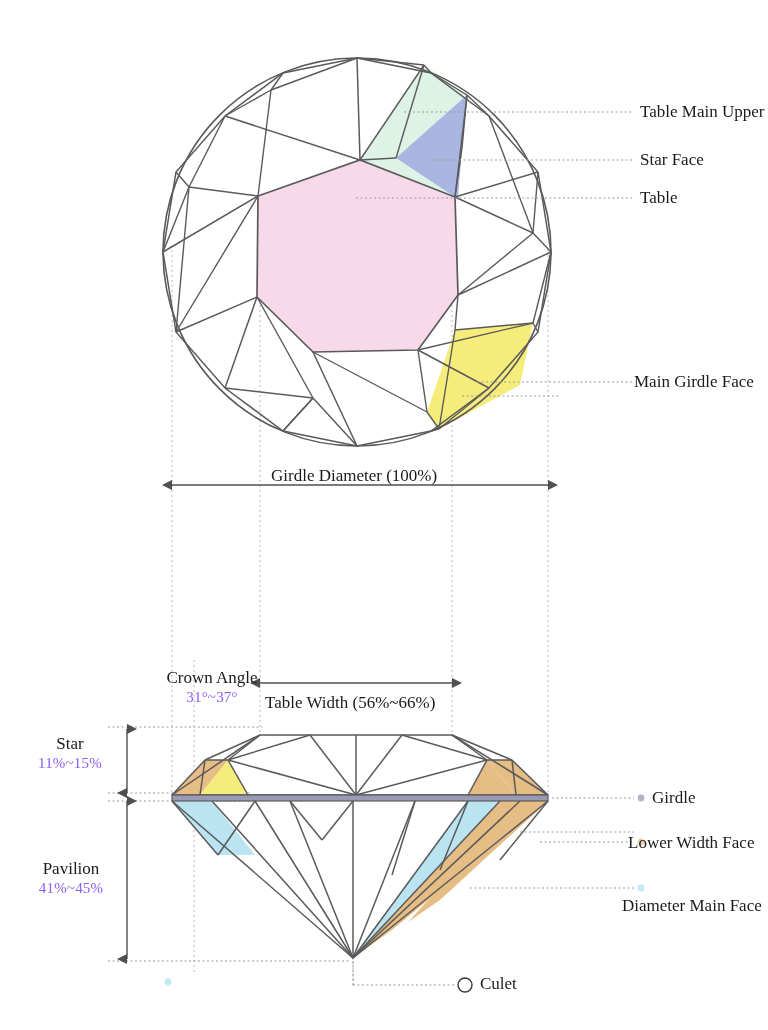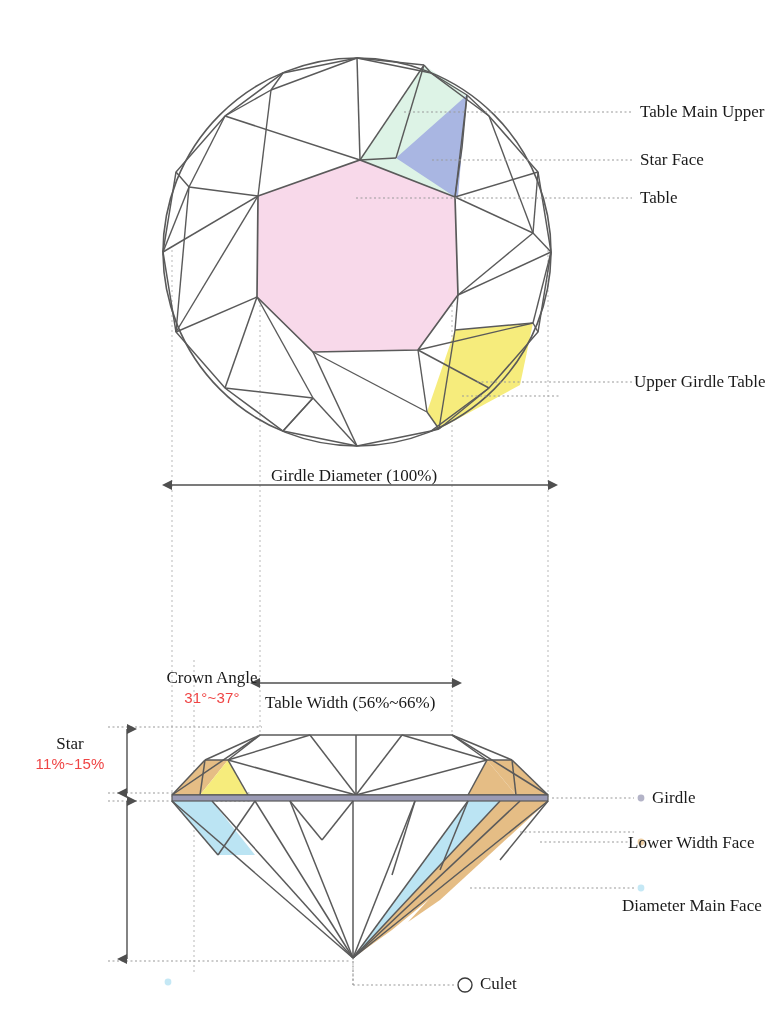--- a/index.html
+++ b/index.html
@@ -14,23 +14,23 @@
 
   .lbl{
     position:absolute;
     font-family:"Liberation Serif", serif;
     font-size:17px;
     color:#1a1a1a;
     white-space:nowrap;
     line-height:1.1;
   }
   .num{
-    font-family:Liberation Sans, sans-serif;
+    font-family:Liberation Serif, serif;
     font-size:15px;
-    color:#ef4444;
+    color:#8b5cf6;
     letter-spacing:0.2px;
     white-space:nowrap;
   }
   .grp{position:absolute;text-align:center;}
   .grp .lbl{position:static;display:block;text-align:center;}
   .grp .num{display:block;text-align:center;margin-top:1px;}
 </style>
 </head>
 <body>
 
@@ -270,21 +270,21 @@
 
   <div class="lbl" style="left:640px;top:151px;">
     <span>Star Face</span>
   </div>
 
   <div class="lbl" style="left:640px;top:189px;">
     <span>Table</span>
   </div>
 
   <div class="lbl" style="left:634px;top:373px;">
-    <span>Upper Girdle Table</span>
+    <span>Main Girdle Face</span>
   </div>
 
   <div class="lbl" style="left:652px;top:789px;">
     <span>Girdle</span>
   </div>
 
   <div class="lbl" style="left:628px;top:834px;">
     <span>Lower Width Face</span>
   </div>
 
@@ -308,14 +308,18 @@
     <span class="lbl">Crown Angle</span>
     <span class="num">31°~37°</span>
   </div>
 
 
   <div class="grp" style="left:20px;top:735px;width:100px;">
     <span class="lbl">Star</span>
     <span class="num">11%~15%</span>
   </div>
 
+  <div class="grp" style="left:16px;top:860px;width:110px;">
+    <span class="lbl">Pavilion</span>
+    <span class="num">41%~45%</span>
+  </div>
 
 </div>
 
 </body></html>

